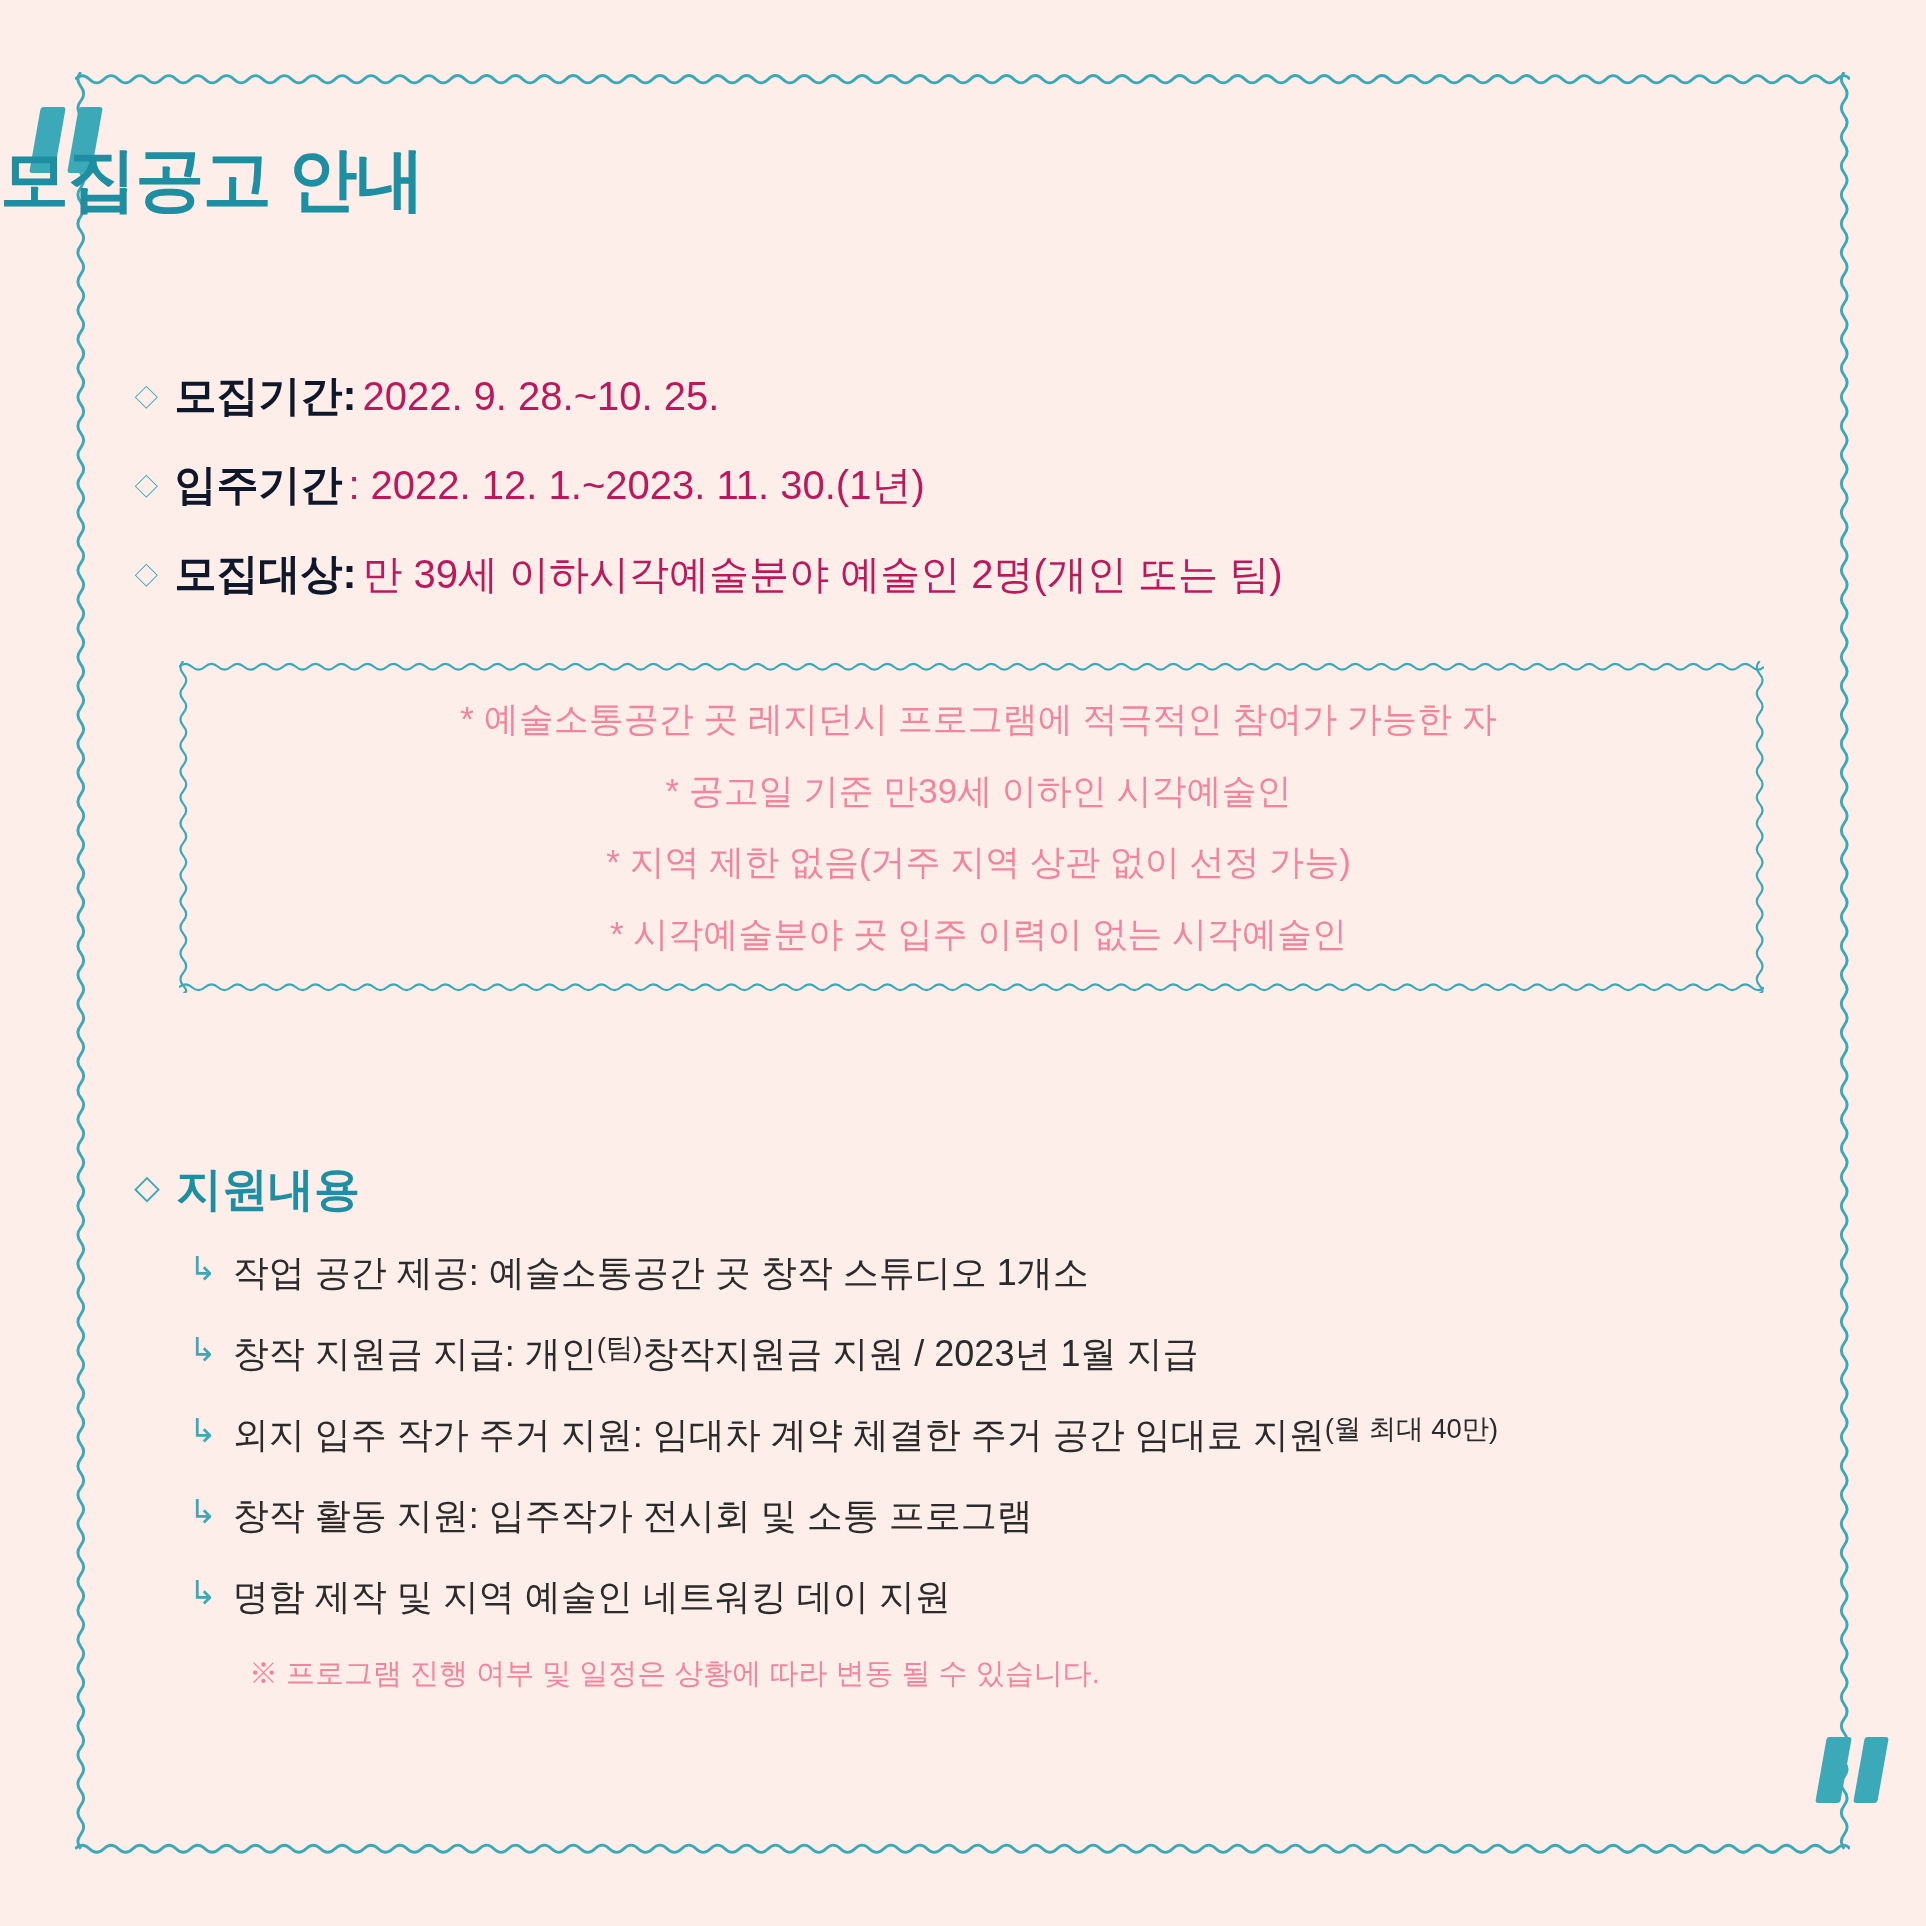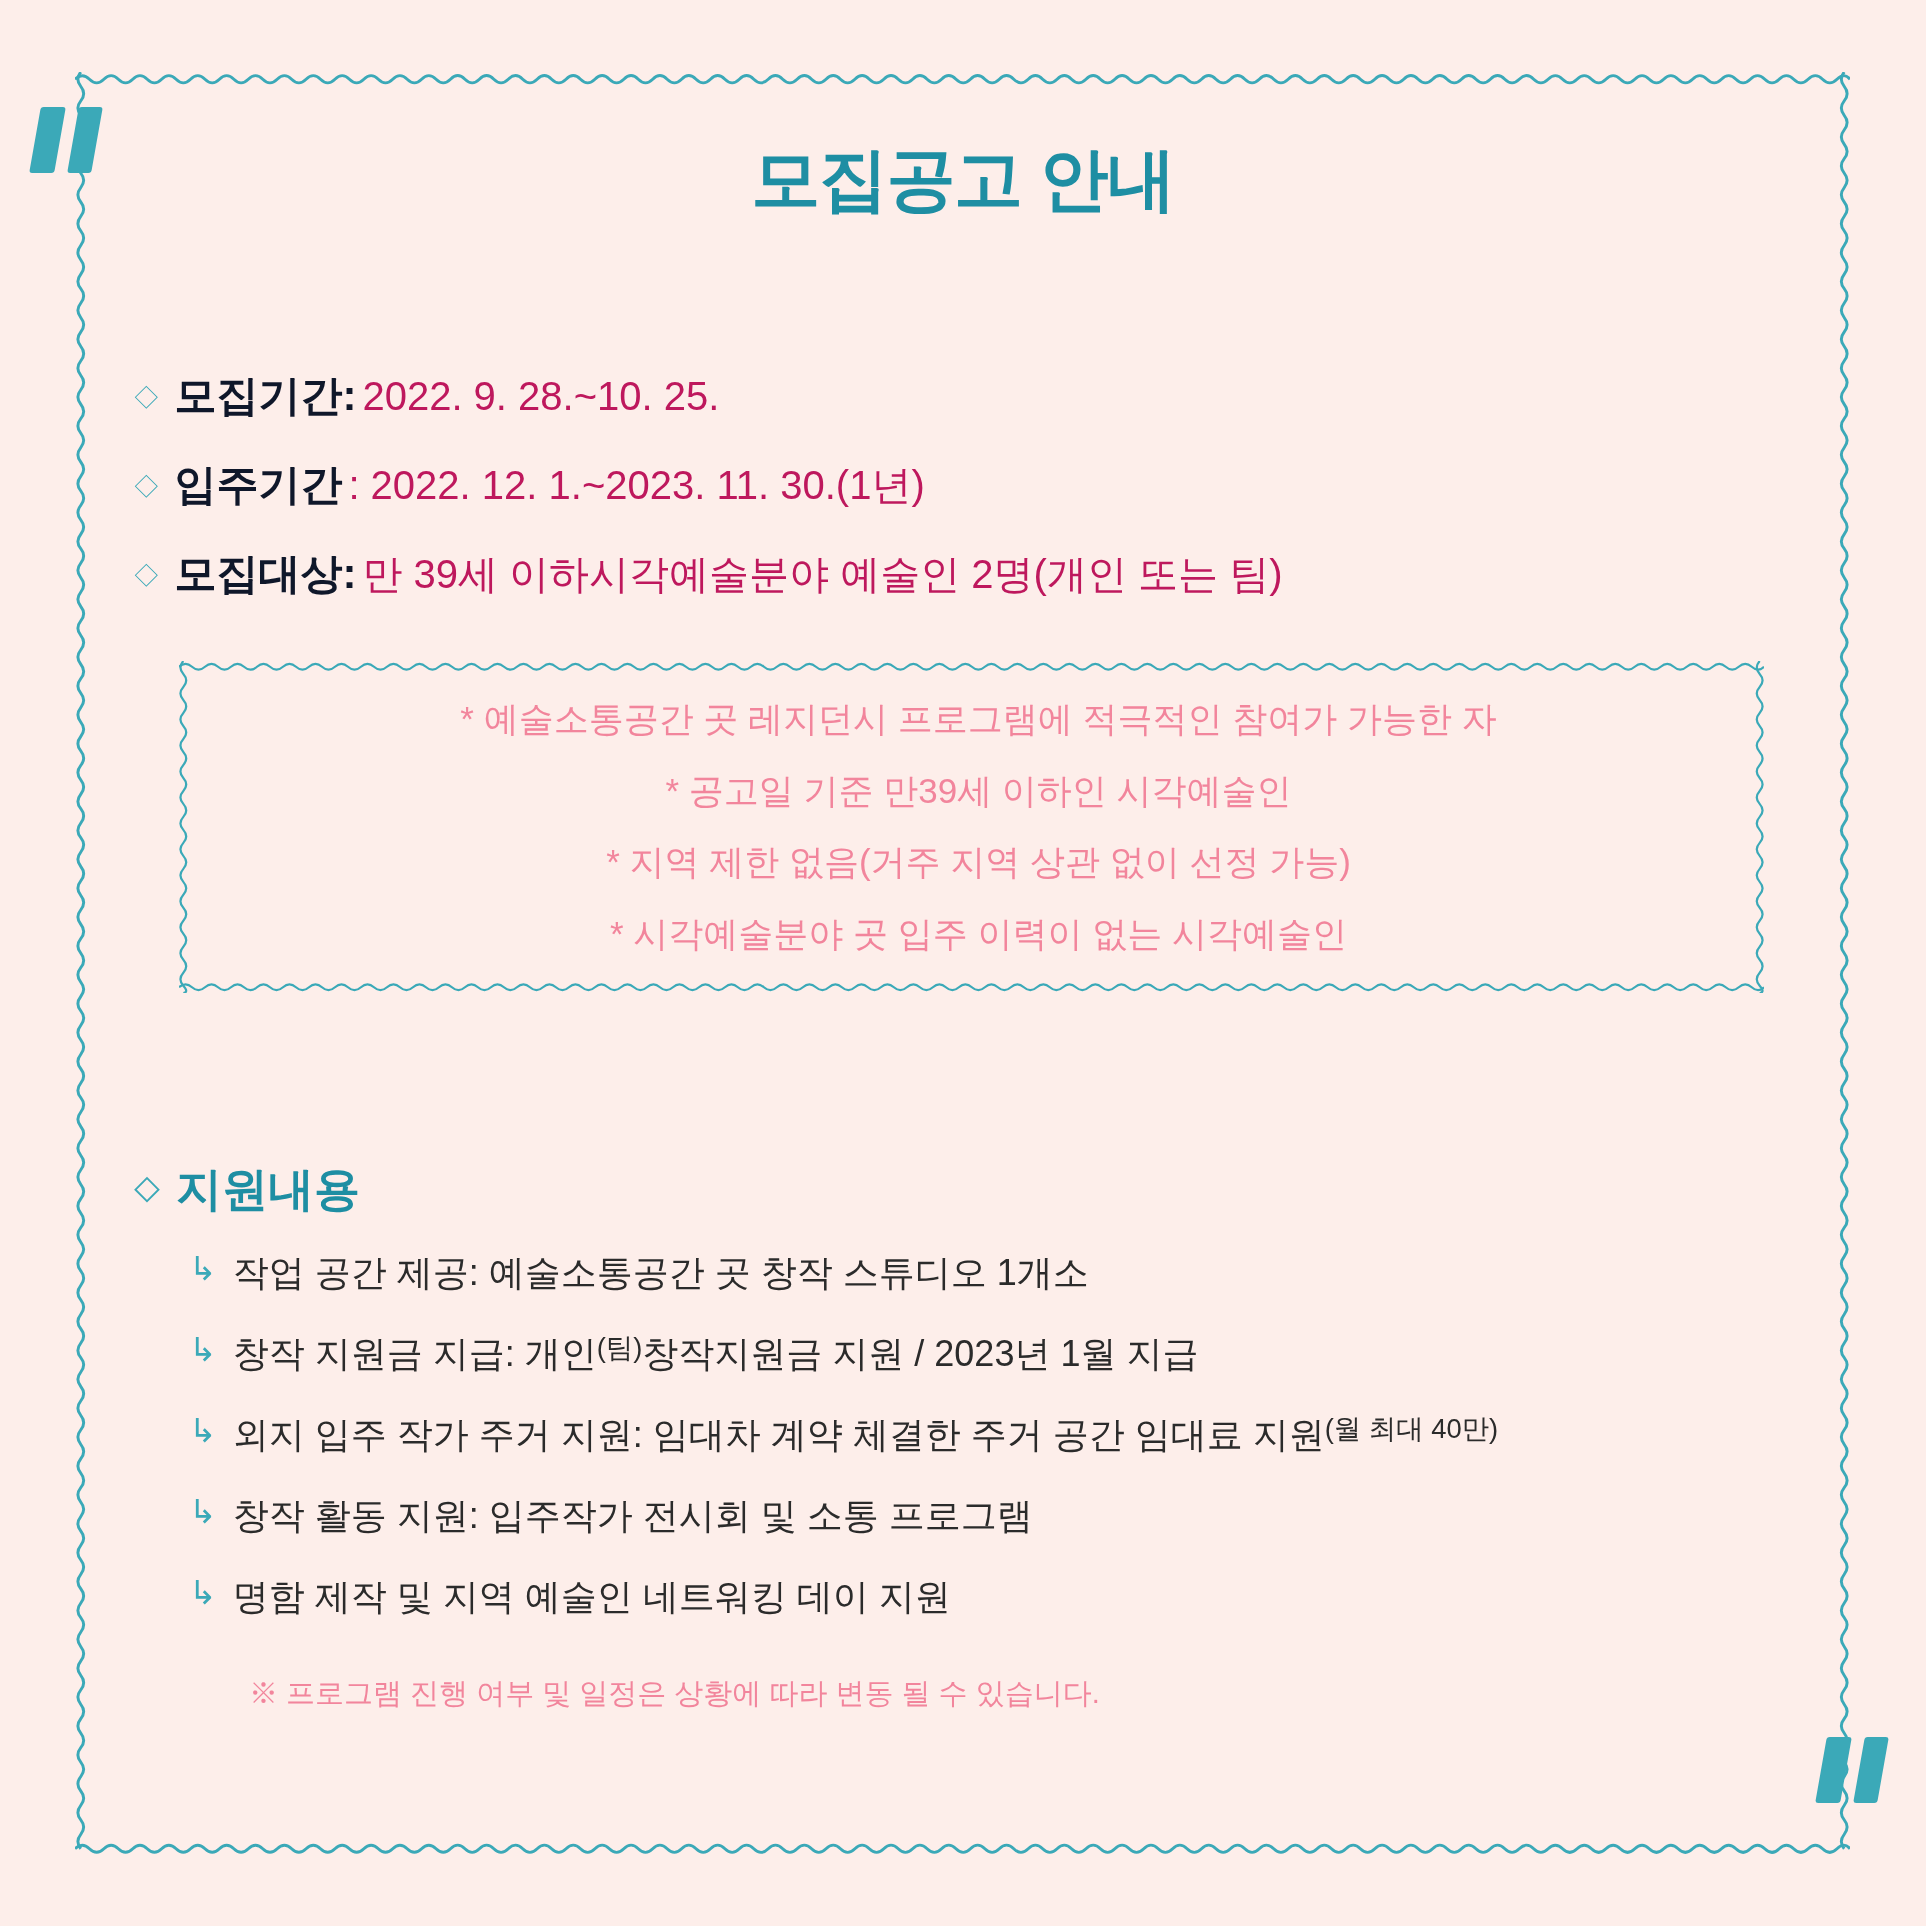--- a/index.html
+++ b/index.html
@@ -55,21 +55,21 @@
     bottom: 123px;
     transform: skewX(-10deg);
   }
 
   
   .title {
     position: absolute;
     top: 134px;
     left: 0;
     width: 1926px;
-    text-align: center;
+    text-align: left;
     font-size: 69px;
     font-weight: bold;
     color: #1e8ea3;
     letter-spacing: -1.4px;
   }
 
   
   .info-list {
     position: absolute;
     top: 368px;
@@ -160,21 +160,20 @@
   }
   .support-item .small { font-size: 27.4px; }
 
   .footnote {
     position: absolute;
     left: 249px;
     top: 1654px;
     font-size: 29px;
     color: #f2859c;
     white-space: nowrap;
-    margin-top: 20px;
   }
 </style>
 </head>
 <body>
 
 <div class="poster">
 
   <div class="wave-border">
     <svg viewBox="0 0 2458 2470" preserveAspectRatio="none" xmlns="http://www.w3.org/2000/svg">
       <path d="M0,10 Q10,0 20,10 T40,10 T60,10 T80,10 T100,10 T120,10 T140,10 T160,10 T180,10 T200,10 T220,10 T240,10 T260,10 T280,10 T300,10 T320,10 T340,10 T360,10 T380,10 T400,10 T420,10 T440,10 T460,10 T480,10 T500,10 T520,10 T540,10 T560,10 T580,10 T600,10 T620,10 T640,10 T660,10 T680,10 T700,10 T720,10 T740,10 T760,10 T780,10 T800,10 T820,10 T840,10 T860,10 T880,10 T900,10 T920,10 T940,10 T960,10 T980,10 T1000,10 T1020,10 T1040,10 T1060,10 T1080,10 T1100,10 T1120,10 T1140,10 T1160,10 T1180,10 T1200,10 T1220,10 T1240,10 T1260,10 T1280,10 T1300,10 T1320,10 T1340,10 T1360,10 T1380,10 T1400,10 T1420,10 T1440,10 T1460,10 T1480,10 T1500,10 T1520,10 T1540,10 T1560,10 T1580,10 T1600,10 T1620,10 T1640,10 T1660,10 T1680,10 T1700,10 T1720,10 T1740,10 T1760,10 T1780,10 T1800,10 T1820,10 T1840,10 T1860,10 T1880,10 T1900,10 T1920,10 T1940,10 T1960,10 T1980,10 T2000,10 T2020,10 T2040,10 T2060,10 T2080,10 T2100,10 T2120,10 T2140,10 T2160,10 T2180,10 T2200,10 T2220,10 T2240,10 T2260,10 T2280,10 T2300,10 T2320,10 T2340,10 T2360,10 T2380,10 T2400,10 T2420,10 T2440,10 T2458,10" fill="none" stroke="#3ba9b8" stroke-width="4"></path>

